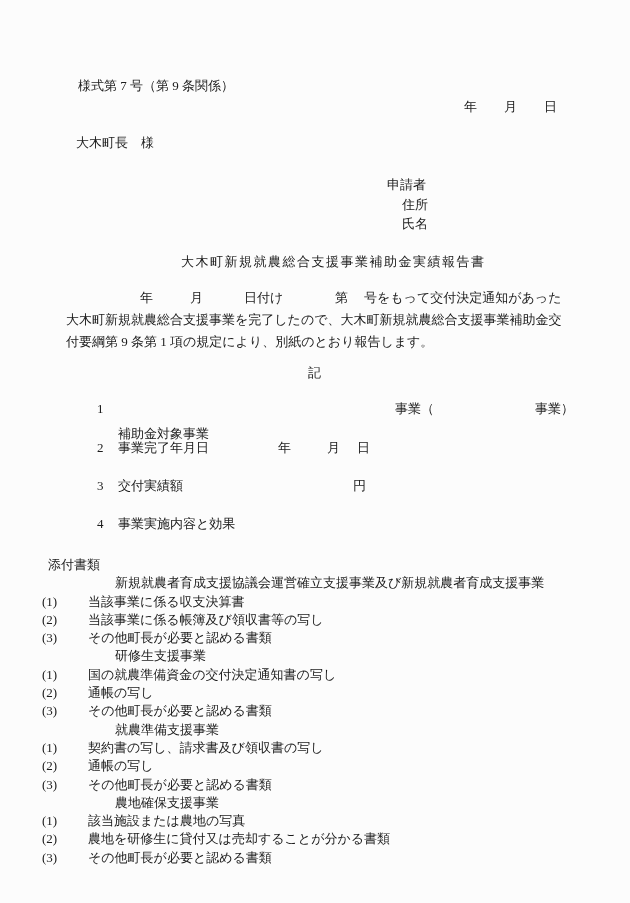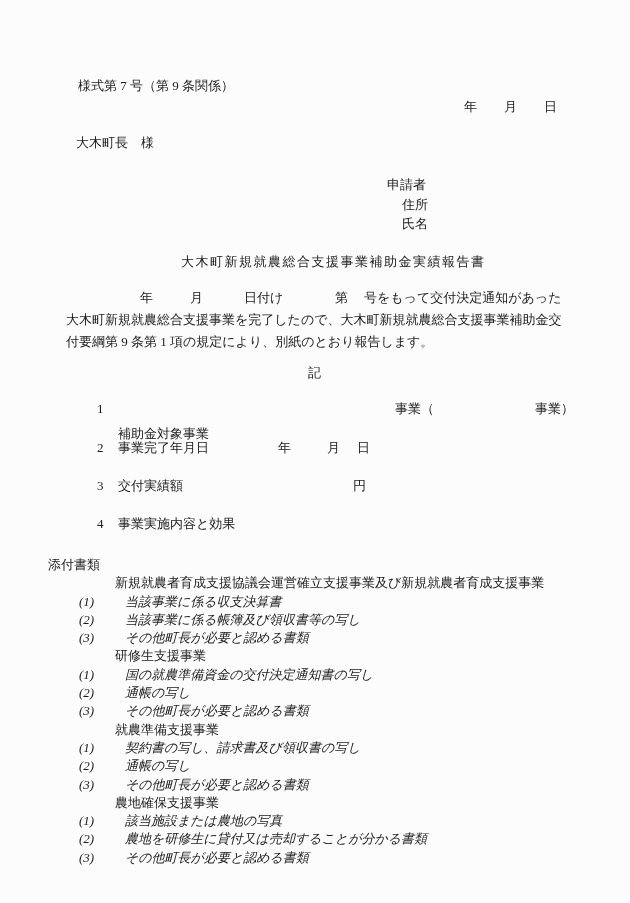--- a/index.html
+++ b/index.html
@@ -16,21 +16,21 @@
     font-size: 13px;
     line-height: 18px;
   }
   .abs { position: absolute; white-space: pre; }
   .line { position: absolute; left: 0; right: 0; height: 19px; }
   .line > span { position: absolute; white-space: pre; }
   .doc-title { letter-spacing: 1.5px; }
   .attachments { position: absolute; top: 556px; left: 0; right: 0; line-height: 18.3px; }
   .att-header { padding-left: 48px; }
   .att-group-title { padding-left: 79px; margin-left: 36px; }
-  .att-item { padding-left: 79px; font-style: italic; }
+  .att-item { padding-left: 42px; }
   .att-no { display: inline-block; width: 46px; }
 </style>
 </head>
 <body>
 
 <div class="page">
 
   <div class="abs" style="left:78px; top:77px;">様式第 7 号（第 9 条関係）</div>
 
   <div class="line" style="top:98px;">

